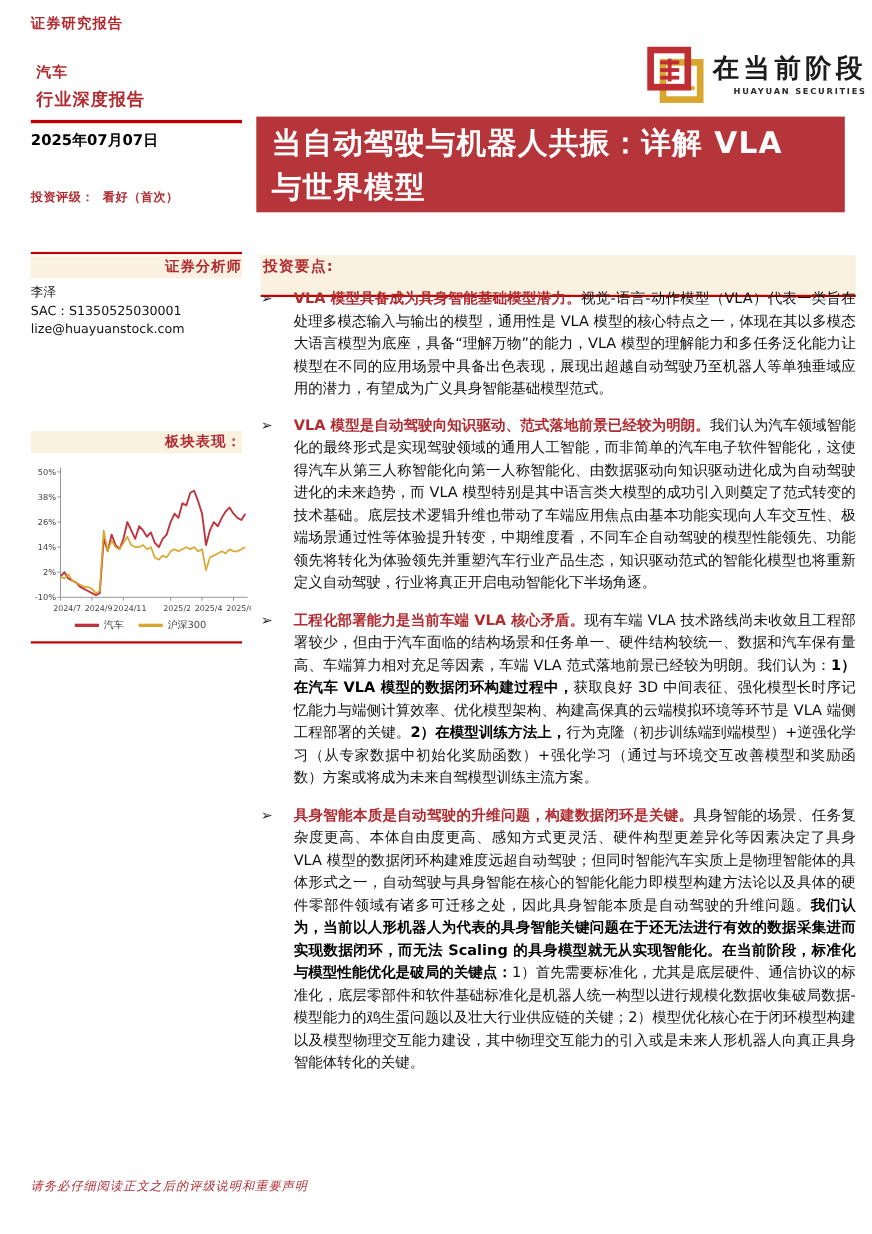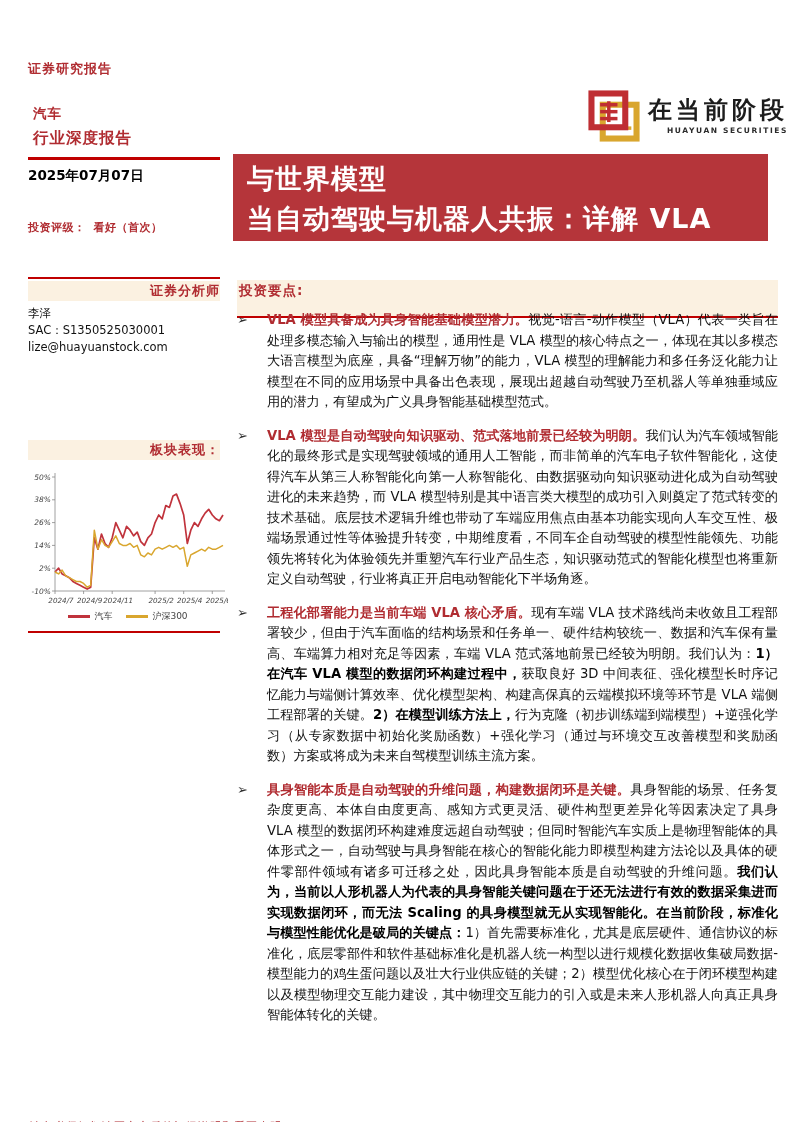--- a/index.html
+++ b/index.html
@@ -11,40 +11,40 @@
     --gold:#d9a62e;
     --ink:#1a1a1a;
   }
   *{box-sizing:border-box;margin:0;padding:0;}
   html,body{background:#ffffff;}
   body{width:793px;height:1122px;overflow:hidden;
        font-family:"DejaVu Sans","Liberation Sans",sans-serif;color:var(--ink);}
   .page{position:relative;width:793px;height:1122px;background:#fff;}
 
   
-  .abs{position:absolute;margin-top:48px;}
+  .abs{position:absolute;}
   .kicker{left:28px;top:12px;font-size:13px;font-weight:bold;color:var(--red);letter-spacing:1px;}
   .industry{left:33px;top:57px;font-size:13.5px;font-weight:bold;color:var(--red);letter-spacing:1px;}
   .report-type{left:33px;top:80px;font-size:15.5px;font-weight:bold;color:var(--red);letter-spacing:1px;}
   .rule{background:var(--line-red);height:2px;}
   .rule-1{left:28px;top:109px;width:192px;height:2.5px;}
   .date{left:28px;top:119px;font-size:13.5px;font-weight:bold;color:#000;}
   .rating{left:28px;top:172px;font-size:11px;font-weight:bold;color:var(--red);letter-spacing:0.5px;}
   .rating .gap{display:inline-block;width:8px;}
   .rule-2{left:28px;top:229px;width:192px;}
   .side-strip{left:28px;width:192px;height:20px;background:var(--cream);
       font-size:13px;font-weight:bold;color:var(--red);line-height:20px;padding-left:2px;letter-spacing:1px;text-align:right;}
   .strip-analyst{top:233px;}
   .analyst-name{left:28px;top:258px;font-size:11.5px;color:#111;}
   .analyst-sac{left:28px;top:275px;font-size:11.5px;color:#111;}
   .analyst-email{left:28px;top:292px;font-size:11.5px;color:#111;}
   .strip-contact{top:328px;}
   .strip-sector{top:392px;}
   .rule-3{left:28px;top:583px;width:192px;}
-  .chart-wrap{left:28px;top:415px;width:200px;height:150px;font-style:italic;}
+  .chart-wrap{left:28px;top:415px;width:200px;height:150px;}
   .legend{left:28px;top:562px;width:200px;display:flex;justify-content:center;gap:14px;align-items:center;}
   .legend .item{display:flex;align-items:center;gap:4px;font-size:9px;color:#444;}
   .legend .sw{display:inline-block;width:22px;height:2.5px;}
   .footer-note{left:28px;top:1071px;font-size:11px;font-weight:normal;font-style:italic;
       color:var(--red);letter-spacing:1px;}
 
   
   .logo{left:588px;top:42px;display:flex;align-items:center;gap:8px;}
   .logo-txt{display:flex;flex-direction:column;align-items:flex-end;}
   .logo-cn{font-family:"DejaVu Serif","Liberation Serif",serif;font-weight:bold;
@@ -141,22 +141,22 @@
       <rect x="14" y="31" width="20" height="4" fill="#bf2e33"></rect>
       <rect x="22" y="13" width="4" height="24" fill="#bf2e33"></rect>
     </svg>
     <div class="logo-txt">
       <div class="logo-cn">在当前阶段</div>
       <div class="logo-en">HUAYUAN SECURITIES</div>
     </div>
   </div>
 
   <div class="abs banner">
+    <div class="t">当自动驾驶与机器人共振：详解 VLA</div>
     <div class="t">与世界模型</div>
-    <div class="t">当自动驾驶与机器人共振：详解 VLA</div>
   </div>
 
   <div class="abs hl-head">投资要点:</div>
   <div class="abs bullets" id="bullets">
       <div class="bullet">
         <span class="mark">➢</span>
         <p class="txt"><span class="seg-rb">VLA 模型具备成为具身智能基础模型潜力。</span><span>视觉-语言-动作模型（VLA）代表一类旨在处理多模态输入与输出的模型，通用性是 VLA 模型的核心特点之一，体现在其以多模态大语言模型为底座，具备“理解万物”的能力，VLA 模型的理解能力和多任务泛化能力让模型在不同的应用场景中具备出色表现，展现出超越自动驾驶乃至机器人等单独垂域应用的潜力，有望成为广义具身智能基础模型范式。</span></p>
       </div>
       <div class="bullet">
         <span class="mark">➢</span>

